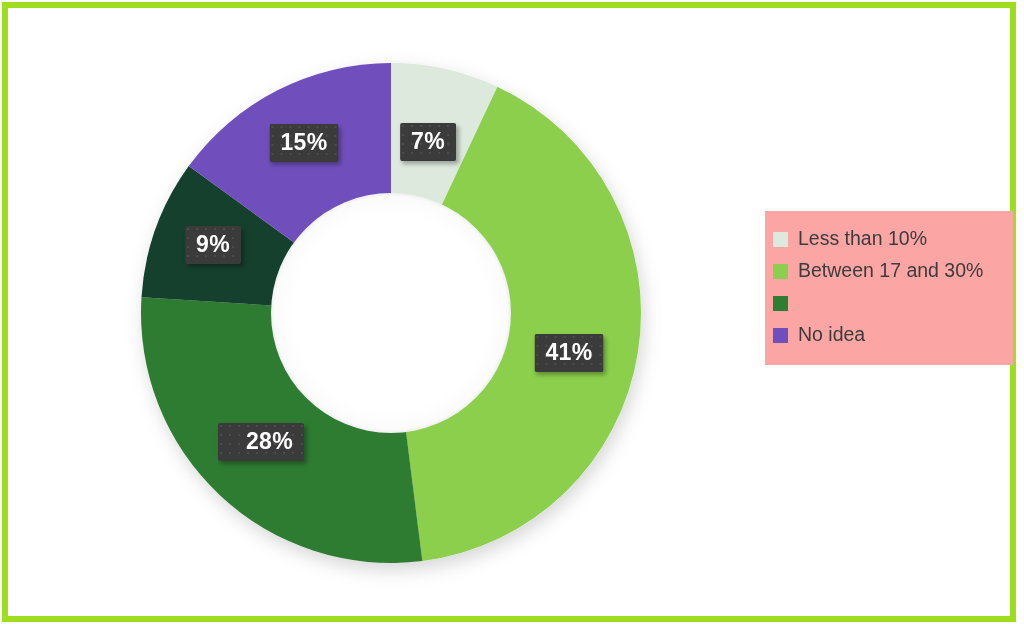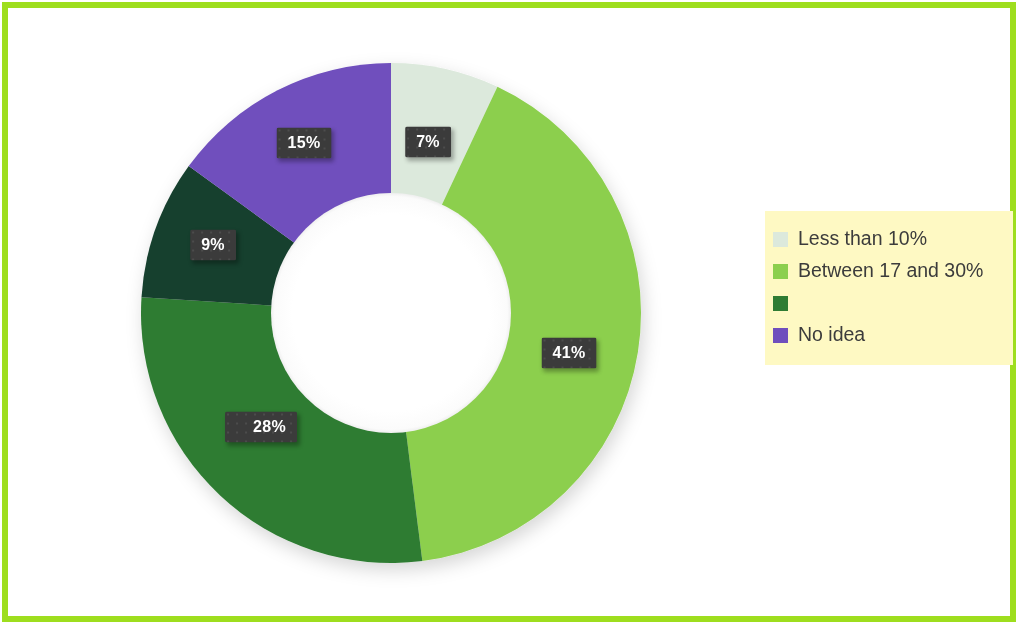--- a/index.html
+++ b/index.html
@@ -53,39 +53,39 @@
   }
 
   
   .value-badge {
     position: absolute;
     background-color: #3b3b3b;
     background-image:
       radial-gradient(circle at 3px 3px, rgba(255,255,255,0.085) 1.1px, transparent 1.3px);
     background-size: 9px 9px;
     color: #ffffff;
-    font-size: 16px;
+    font-size: 23px;
     font-weight: bold;
     font-family: "Liberation Sans", sans-serif;
     letter-spacing: 0.3px;
     padding: 7px 11px 8px 11px;
     border-radius: 2px;
     box-shadow: 2px 3px 4px rgba(0,0,0,0.30);
     transform: translate(-50%, -50%);
     white-space: nowrap;
     line-height: 1;
   }
 
   
   #legend {
     position: absolute;
     left: 757px;
     top: 203px;
     width: 248px;
-    background: #fef9c3;
+    background: #fca5a5;
     padding: 12px 0 14px 0;
     box-sizing: border-box;
   }
   .legend-item {
     display: flex;
     align-items: center;
     height: 32px;
     padding-left: 8px;
   }
   .legend-swatch {
@@ -125,21 +125,21 @@
             <path d="M 265 265 L 371.4448228912682 38.793236883495126 A 250 250 0 0 1 296.333308391076 513.0286753286194 Z" fill="#8ccf4e"></path>
             <path d="M 265 265 L 296.333308391076 513.0286753286194 A 250 250 0 0 1 15.493317892932112 249.30237011767167 Z" fill="#2f7c33"></path>
             <path d="M 265 265 L 15.493317892932112 249.30237011767167 A 250 250 0 0 1 62.74575140626311 118.05368692688174 Z" fill="#163f2e"></path>
             <path d="M 265 265 L 62.74575140626311 118.05368692688174 A 250 250 0 0 1 264.99999999999994 15 Z" fill="#6f4fbd"></path>
           </g>
         <circle cx="265" cy="265" r="120" fill="url(#holeShade)"></circle>
       </svg>
 
       <div class="value-badge" style="left:302px; top:94px;">7%</div>
       <div class="value-badge" style="left:443px; top:305px;">41%</div>
-      <div class="value-badge" style="left:135px; top:379px;padding-left:28px;">28%</div>
+      <div class="value-badge" style="left:135px; top:394px;padding-left:28px;">28%</div>
       <div class="value-badge" style="left:87px; top:197px;">9%</div>
       <div class="value-badge" style="left:178px; top:95px;">15%</div>
     </div>
 
     <div id="legend">
       <div class="legend-item">
         <span class="legend-swatch" style="background: rgb(220, 233, 220);"></span>
         <span class="legend-label">Less than 10%</span>
       </div>
       <div class="legend-item">

